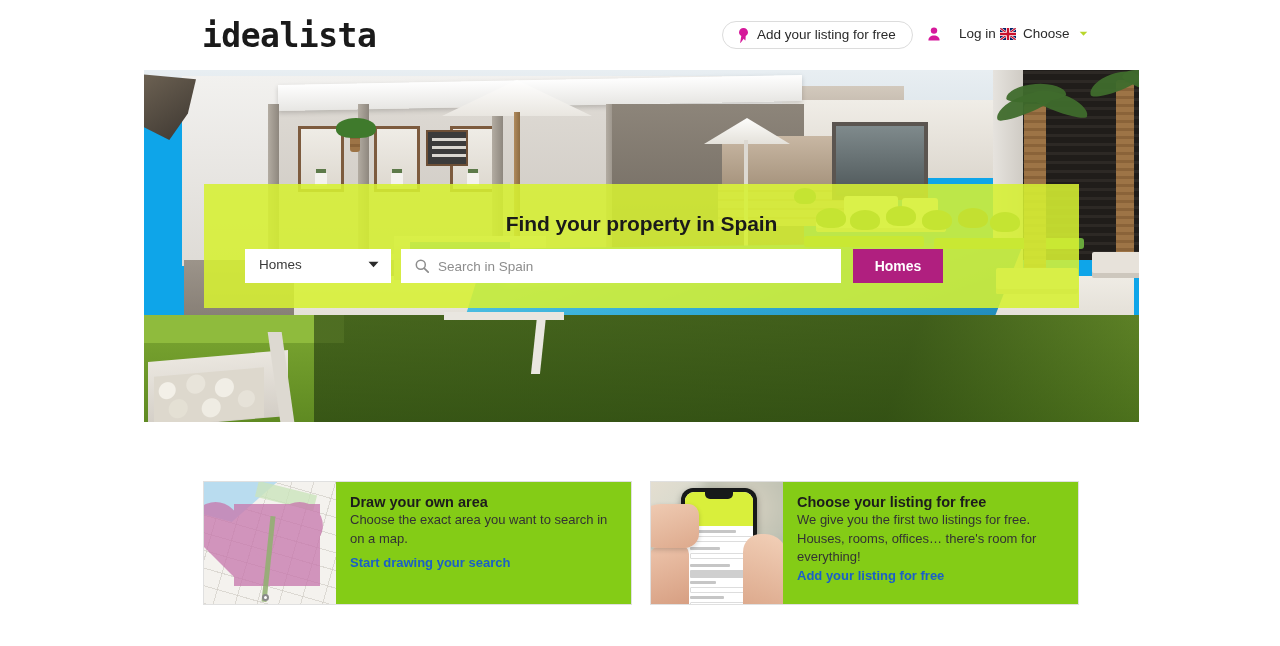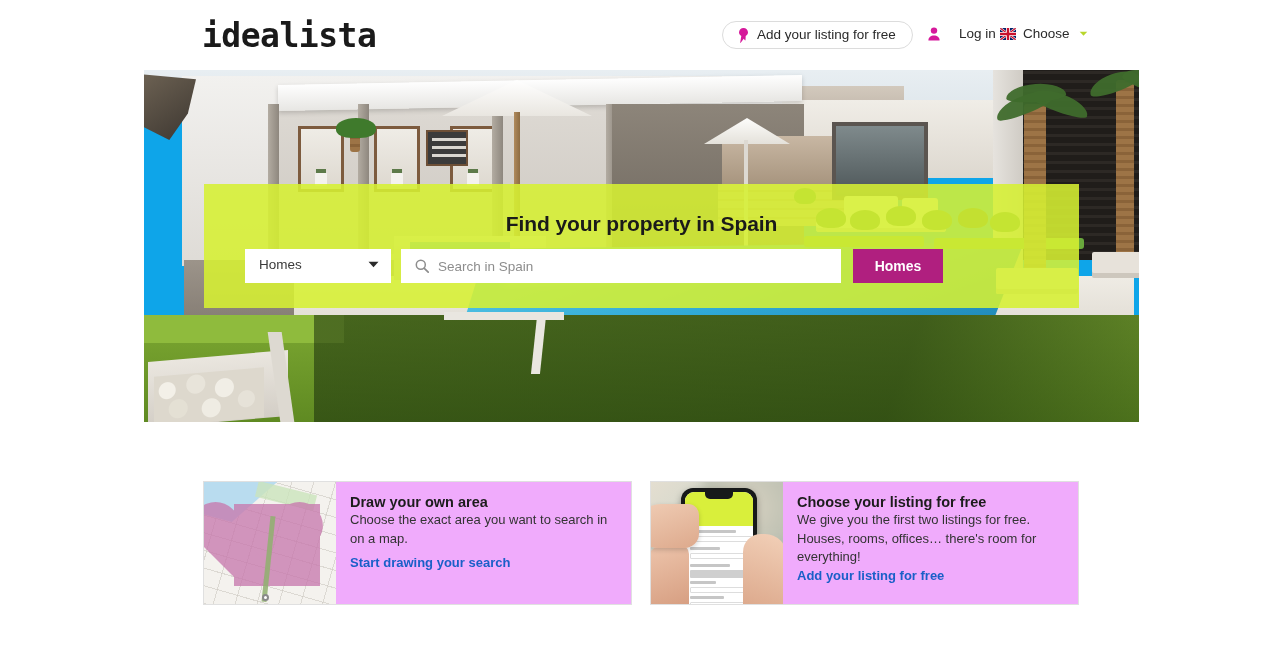--- a/index.html
+++ b/index.html
@@ -258,21 +258,21 @@
   .search-btn {
     margin-left: 12px; width: 90px; height:34px;
     background:#b01f7f; color:#fff; font-size:14px; font-weight:700;
     display:flex; align-items:center; justify-content:center; cursor:pointer;
     border:none;
   }
 
   
   .cards { position:absolute; left:203px; top:481px; display:flex; gap:18px; }
   .card {
-    width: 429px; height: 124px; background:#f0abfc;
+    width: 429px; height: 124px; background:#84cc16;
     border:1px solid #e0e0e0; display:flex; overflow:hidden;
   }
   .card-thumb { width:132px; height:122px; flex:0 0 auto; position:relative; overflow:hidden; }
   .card-body { padding: 11px 14px 0 14px; flex:1 1 auto; }
   .card-title { font-size:14.5px; font-weight:700; color:#1c1c1c; line-height:1.25; }
   .card-desc { margin-top:0; font-size:13px; color:#333; line-height:1.42; }
   .card-link { margin-top:7px; font-size:13px; font-weight:700; color:#1a5fc8; cursor:pointer; display:inline-block; }
   .card-link.nm { margin-top:2px; }
 
   

